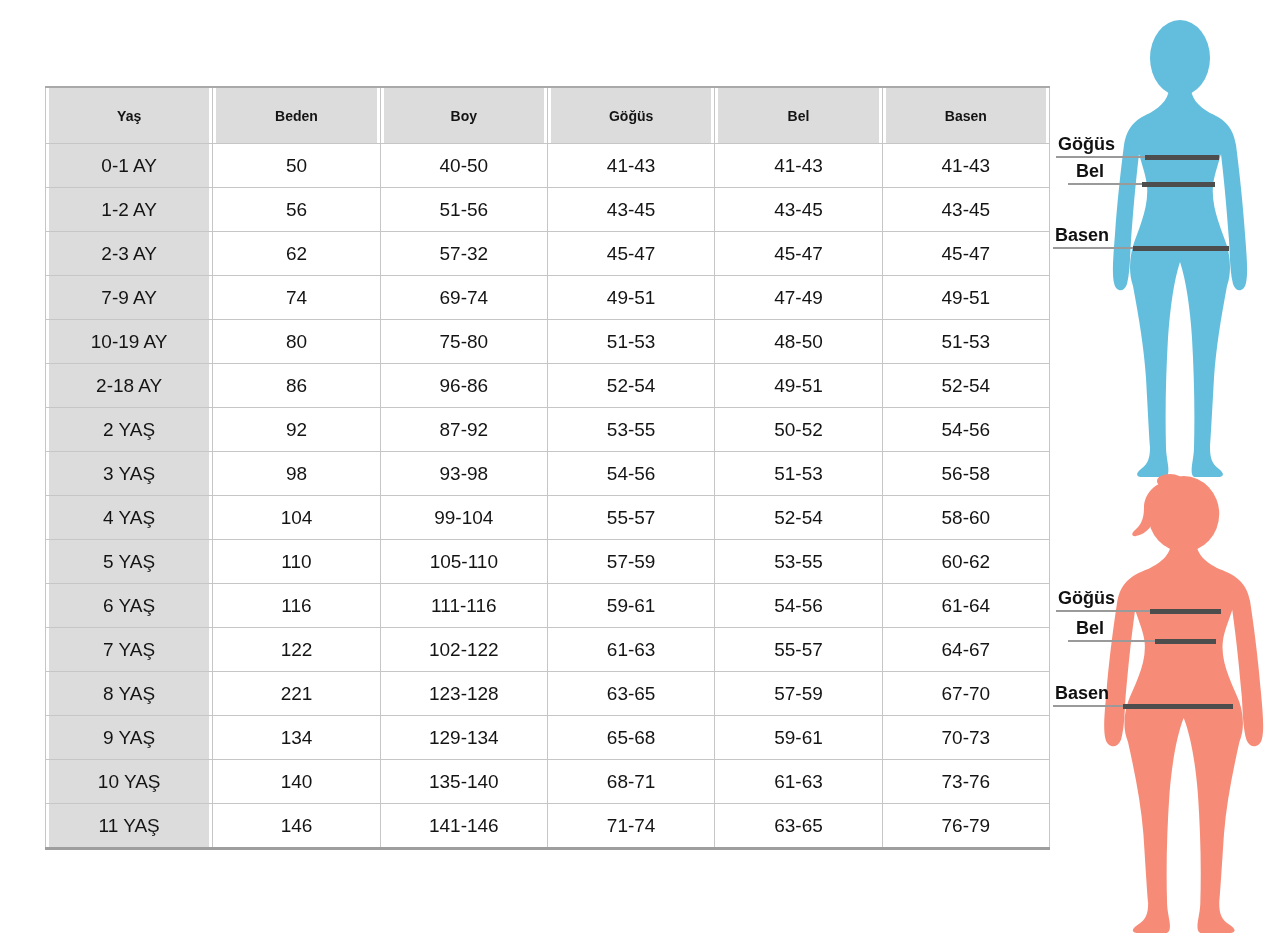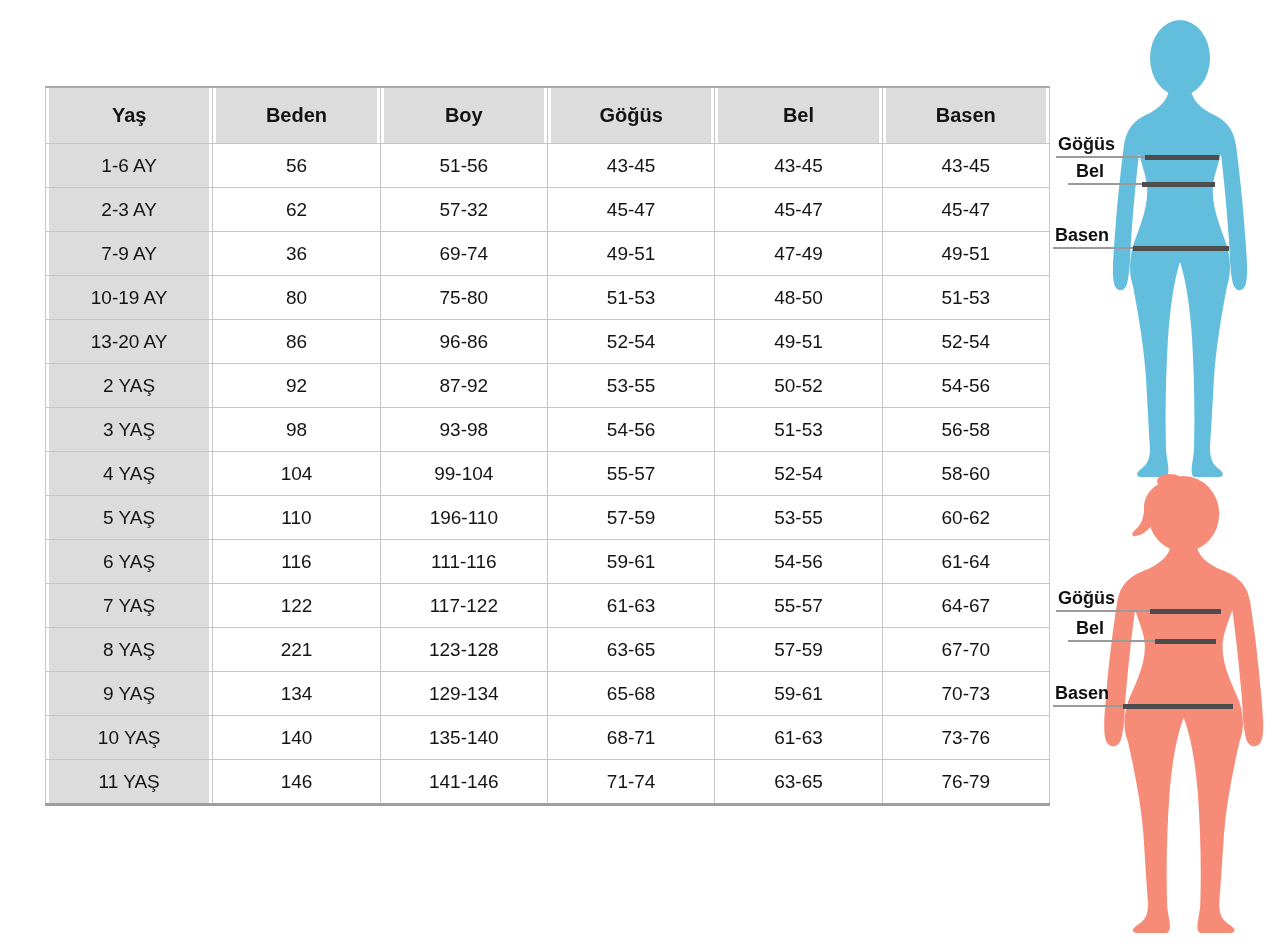--- a/index.html
+++ b/index.html
@@ -15,21 +15,21 @@
     color:var(--text,#141414);
   }
   .size-table th,.size-table td{
     border:1px solid #c6c6c6;
     box-shadow:inset 3px 0 0 #fff,inset -3px 0 0 #fff;
     text-align:center;vertical-align:middle;
     overflow:hidden;white-space:nowrap;
   }
   .size-table th{
     background:var(--header-bg,#dcdcdc);
-    font-weight:bold;font-size:20px;height:53px;
+    font-weight:bold;font-size:14px;height:53px;
   }
   .size-table td{background:#ffffff;font-size:19px;height:41px;}
   .size-table td.row-label{background:var(--header-bg,#dcdcdc);}
 
   
   .fig{position:absolute;}
   .fig svg{display:block;width:100%;height:100%;}
   .fig-adult{left:1106px;top:18px;width:150px;height:462px;color:var(--c-adult,#63bedd);}
   .fig-child{left:1086px;top:474px;width:192px;height:462px;color:var(--c-child,#f68c78);}
 
@@ -60,53 +60,61 @@
         <th>Yaş</th>
         <th>Beden</th>
         <th>Boy</th>
         <th>Göğüs</th>
         <th>Bel</th>
         <th>Basen</th>
       </tr>
     </thead>
     <tbody id="size-tbody">
         <tr>
-          <td class="row-label">1-6 AY</td>
+          <td class="row-label">0-1 AY</td>
+          <td>50</td>
+          <td>40-50</td>
+          <td>41-43</td>
+          <td>41-43</td>
+          <td>41-43</td>
+        </tr>
+        <tr>
+          <td class="row-label">1-2 AY</td>
           <td>56</td>
           <td>51-56</td>
           <td>43-45</td>
           <td>43-45</td>
           <td>43-45</td>
         </tr>
         <tr>
           <td class="row-label">2-3 AY</td>
           <td>62</td>
           <td>57-32</td>
           <td>45-47</td>
           <td>45-47</td>
           <td>45-47</td>
         </tr>
         <tr>
           <td class="row-label">7-9 AY</td>
-          <td>36</td>
+          <td>74</td>
           <td>69-74</td>
           <td>49-51</td>
           <td>47-49</td>
           <td>49-51</td>
         </tr>
         <tr>
           <td class="row-label">10-19 AY</td>
           <td>80</td>
           <td>75-80</td>
           <td>51-53</td>
           <td>48-50</td>
           <td>51-53</td>
         </tr>
         <tr>
-          <td class="row-label">13-20 AY</td>
+          <td class="row-label">2-18 AY</td>
           <td>86</td>
           <td>96-86</td>
           <td>52-54</td>
           <td>49-51</td>
           <td>52-54</td>
         </tr>
         <tr>
           <td class="row-label">2 YAŞ</td>
           <td>92</td>
           <td>87-92</td>
@@ -126,37 +134,37 @@
           <td class="row-label">4 YAŞ</td>
           <td>104</td>
           <td>99-104</td>
           <td>55-57</td>
           <td>52-54</td>
           <td>58-60</td>
         </tr>
         <tr>
           <td class="row-label">5 YAŞ</td>
           <td>110</td>
-          <td>196-110</td>
+          <td>105-110</td>
           <td>57-59</td>
           <td>53-55</td>
           <td>60-62</td>
         </tr>
         <tr>
           <td class="row-label">6 YAŞ</td>
           <td>116</td>
           <td>111-116</td>
           <td>59-61</td>
           <td>54-56</td>
           <td>61-64</td>
         </tr>
         <tr>
           <td class="row-label">7 YAŞ</td>
           <td>122</td>
-          <td>117-122</td>
+          <td>102-122</td>
           <td>61-63</td>
           <td>55-57</td>
           <td>64-67</td>
         </tr>
         <tr>
           <td class="row-label">8 YAŞ</td>
           <td>221</td>
           <td>123-128</td>
           <td>63-65</td>
           <td>57-59</td>

